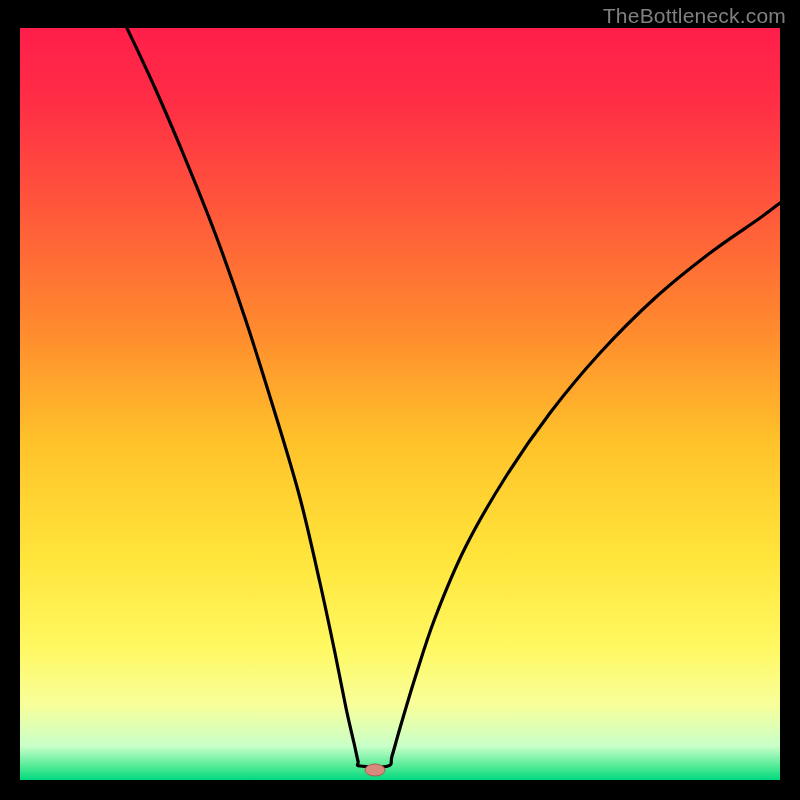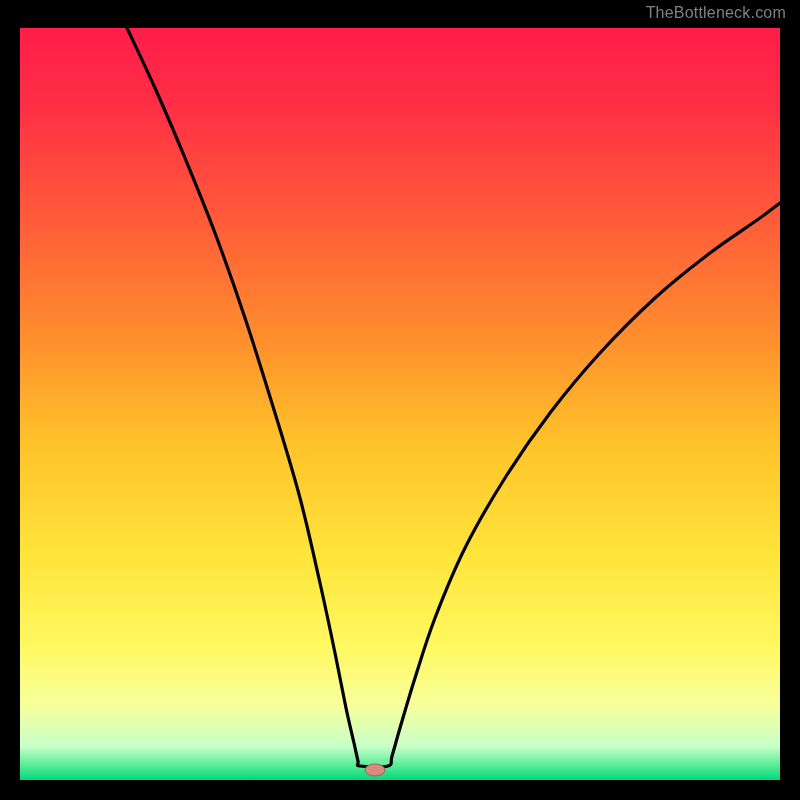--- a/index.html
+++ b/index.html
@@ -15,21 +15,21 @@
     position: relative;
     width: 800px;
     height: 800px;
     background: #000;
   }
   .watermark {
     position: absolute;
     top: 4px;
     right: 14px;
     color: #808080;
-    font-size: 16px;
+    font-size: 21px;
     font-weight: 500;
     letter-spacing: 0.2px;
     z-index: 10;
   }
   .plot-area {
     position: absolute;
     left: 20px;
     top: 28px;
     width: 760px;
     height: 752px;

